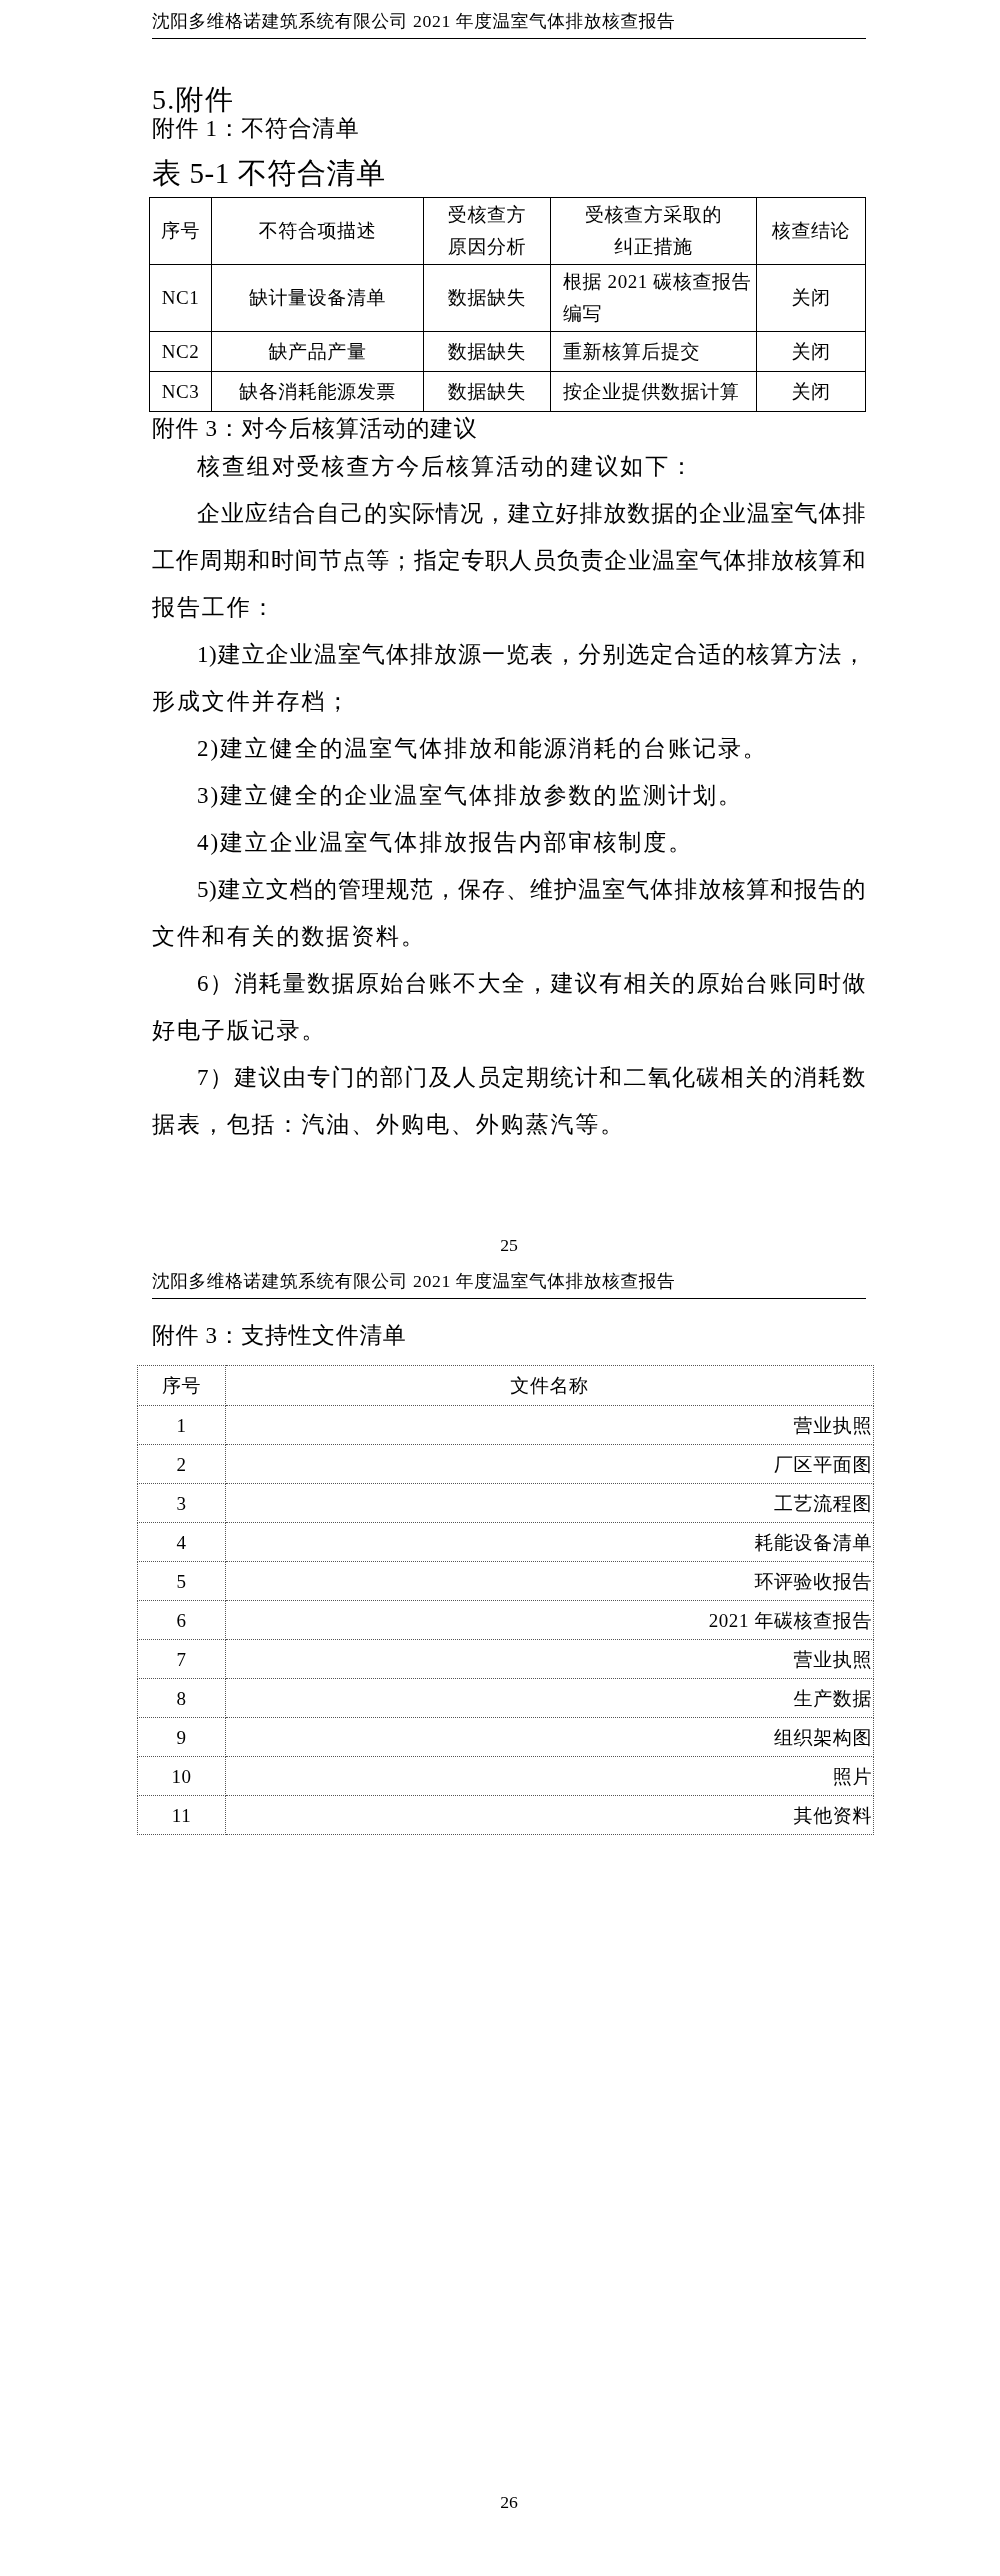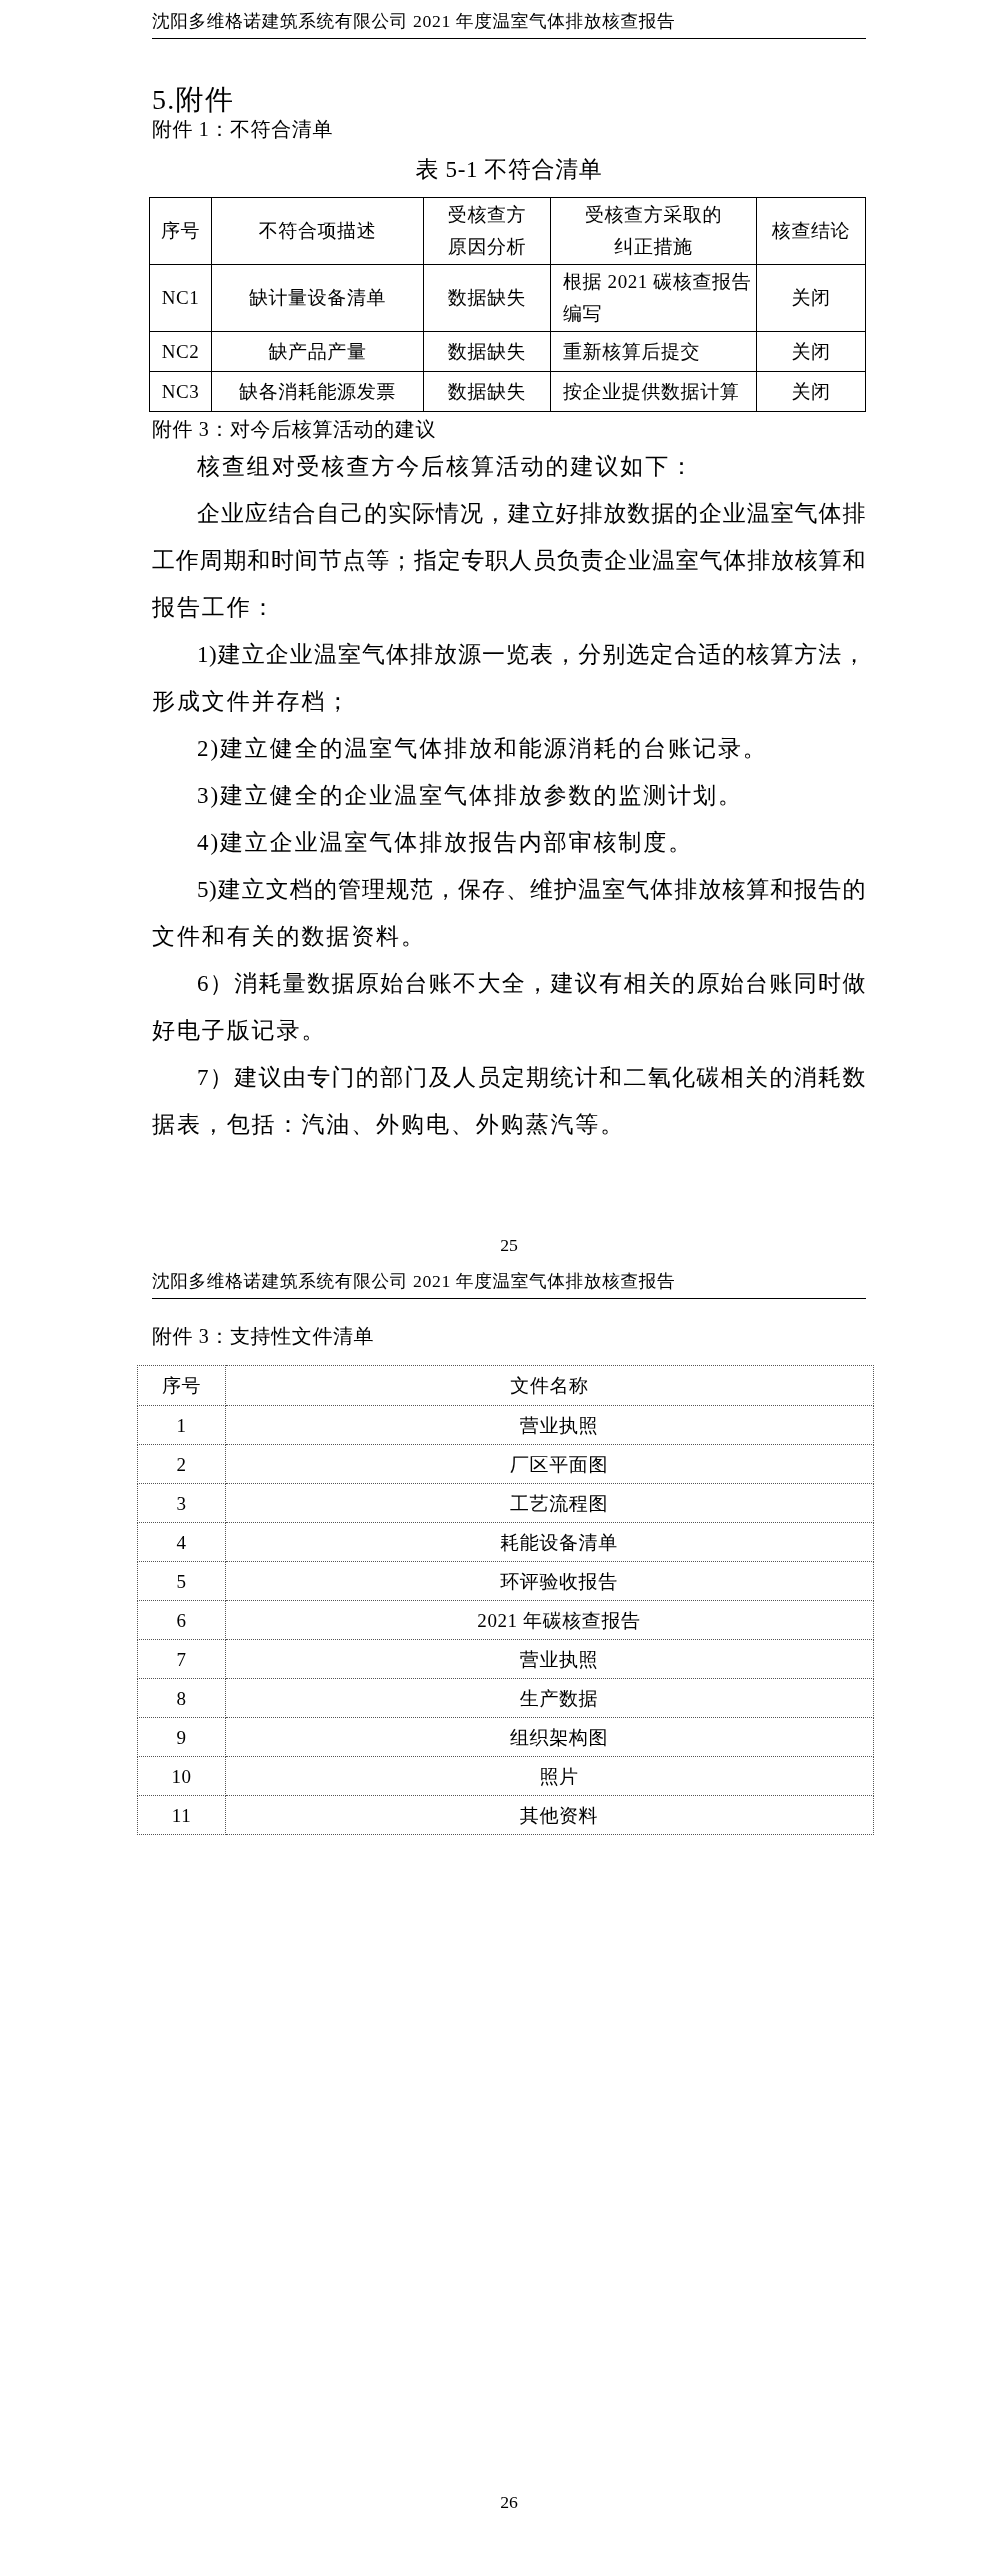--- a/index.html
+++ b/index.html
@@ -14,25 +14,25 @@
   .doc-header{
     position:absolute;left:152px;width:714px;
     font-size:17.7px;line-height:20px;
     padding-bottom:7px;border-bottom:1.3px solid #000;
     letter-spacing:0.6px;white-space:nowrap;
   }
   .doc-header.p1{top:11.4px;}
   .doc-header.p2{top:1271px;}
   
   .h-num{position:absolute;left:152px;top:58px;font-size:28px;line-height:32px;letter-spacing:1.3px;margin-top:26px;}
-  .h-att{position:absolute;left:152px;font-size:20px;line-height:26.5px;letter-spacing:0.6px;white-space:nowrap;}
+  .h-att{position:absolute;left:152px;font-size:23px;line-height:26.5px;letter-spacing:0.6px;white-space:nowrap;}
   .h-att.a1{top:116px;}
   .h-att.a2{top:416px;}
   .h-att.a3{top:1323px;}
-  .tbl-caption{position:absolute;left:152px;top:154px;width:714px;text-align:center;font-size:23px;letter-spacing:0.6px;}
+  .tbl-caption{position:absolute;left:152px;top:154px;width:714px;font-size:29px;letter-spacing:0.6px;}
   
   table{border-collapse:collapse;table-layout:fixed;}
   .t1{position:absolute;left:149px;top:197px;width:716px;font-size:19px;}
   .t1 th,.t1 td{
     border:1.3px solid #000;text-align:center;vertical-align:middle;
     white-space:pre-line;line-height:32px;letter-spacing:0.6px;
     font-weight:normal;padding:0 3.8px;overflow:hidden;
   }
   .t1 thead tr{height:67px;}
   .t1 tbody tr.r0{height:67px;}
@@ -43,21 +43,21 @@
   .t2{position:absolute;left:137px;top:1365px;width:736px;font-size:19px;}
   .t2 th,.t2 td{
     border:0.6px dotted #555;vertical-align:middle;
     line-height:25px;letter-spacing:0.6px;font-weight:normal;
     overflow:hidden;white-space:nowrap;
   }
   .t2 thead tr{height:40px;}
   .t2 tbody tr{height:39px;}
   .t2 th{text-align:center;}
   .t2 td.num{text-align:center;}
-  .t2 td.name{text-align:center;padding-left:20px;}
+  .t2 td.name{text-align:right;padding-left:20px;}
   
   #paras{position:absolute;left:152px;top:443px;width:714px;}
   .line{font-size:23px;height:47px;line-height:47px;letter-spacing:1.9px;white-space:nowrap;}
   .line.indent{padding-left:45px;}
   .line.fill{letter-spacing:0.6px;white-space:normal;text-align:justify;text-align-last:justify;}
   
   .pageno{position:absolute;left:152px;width:714px;text-align:center;font-size:17.7px;line-height:21.4px;}
   .pageno.n1{top:1235px;}
   .pageno.n2{top:2492px;}
 </style>

